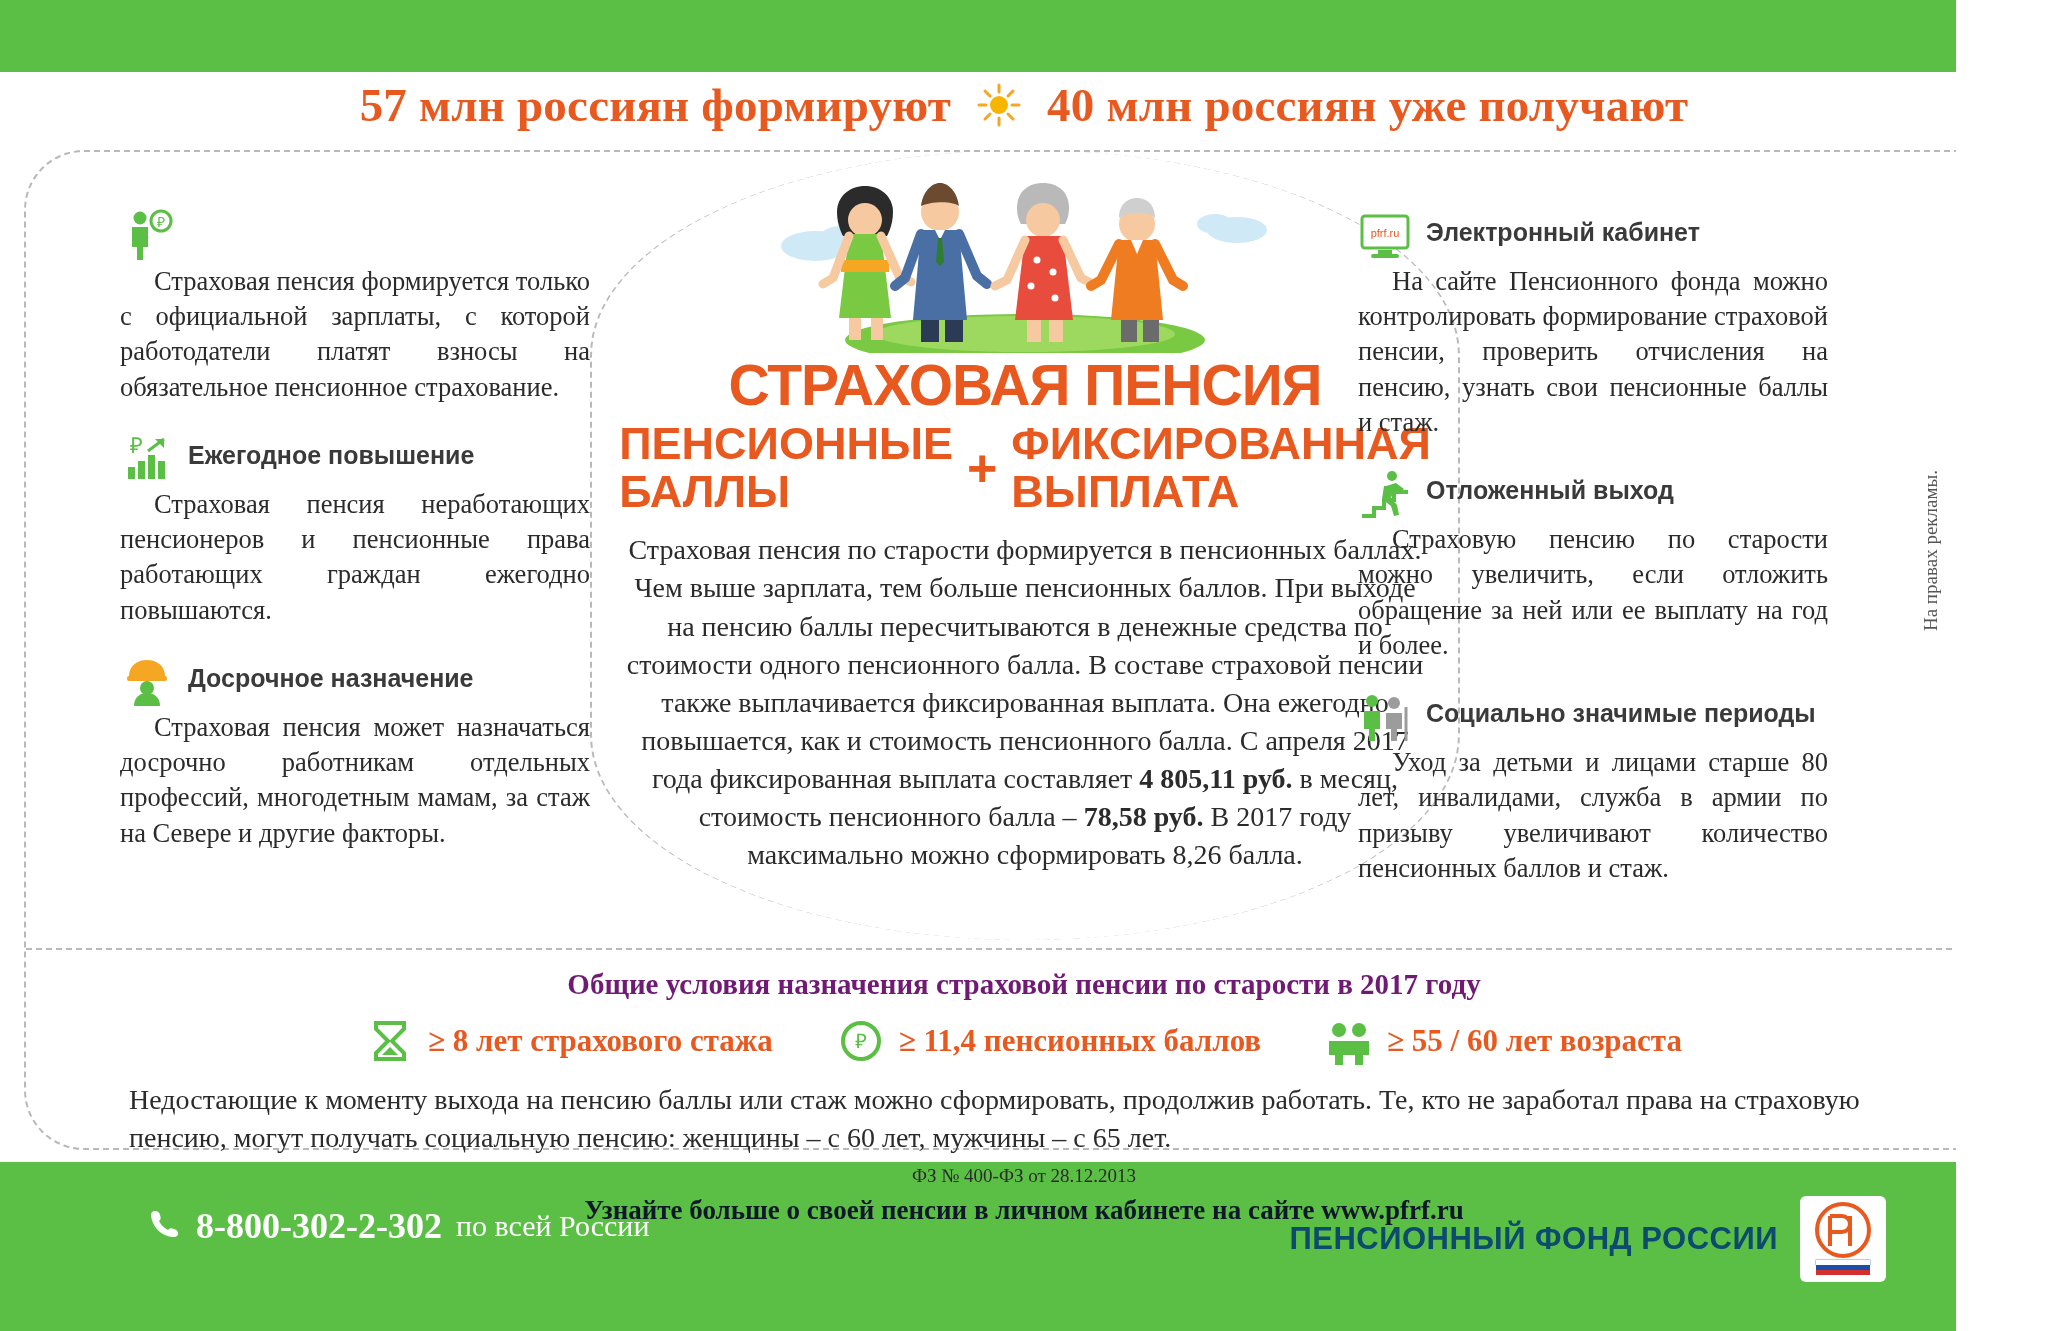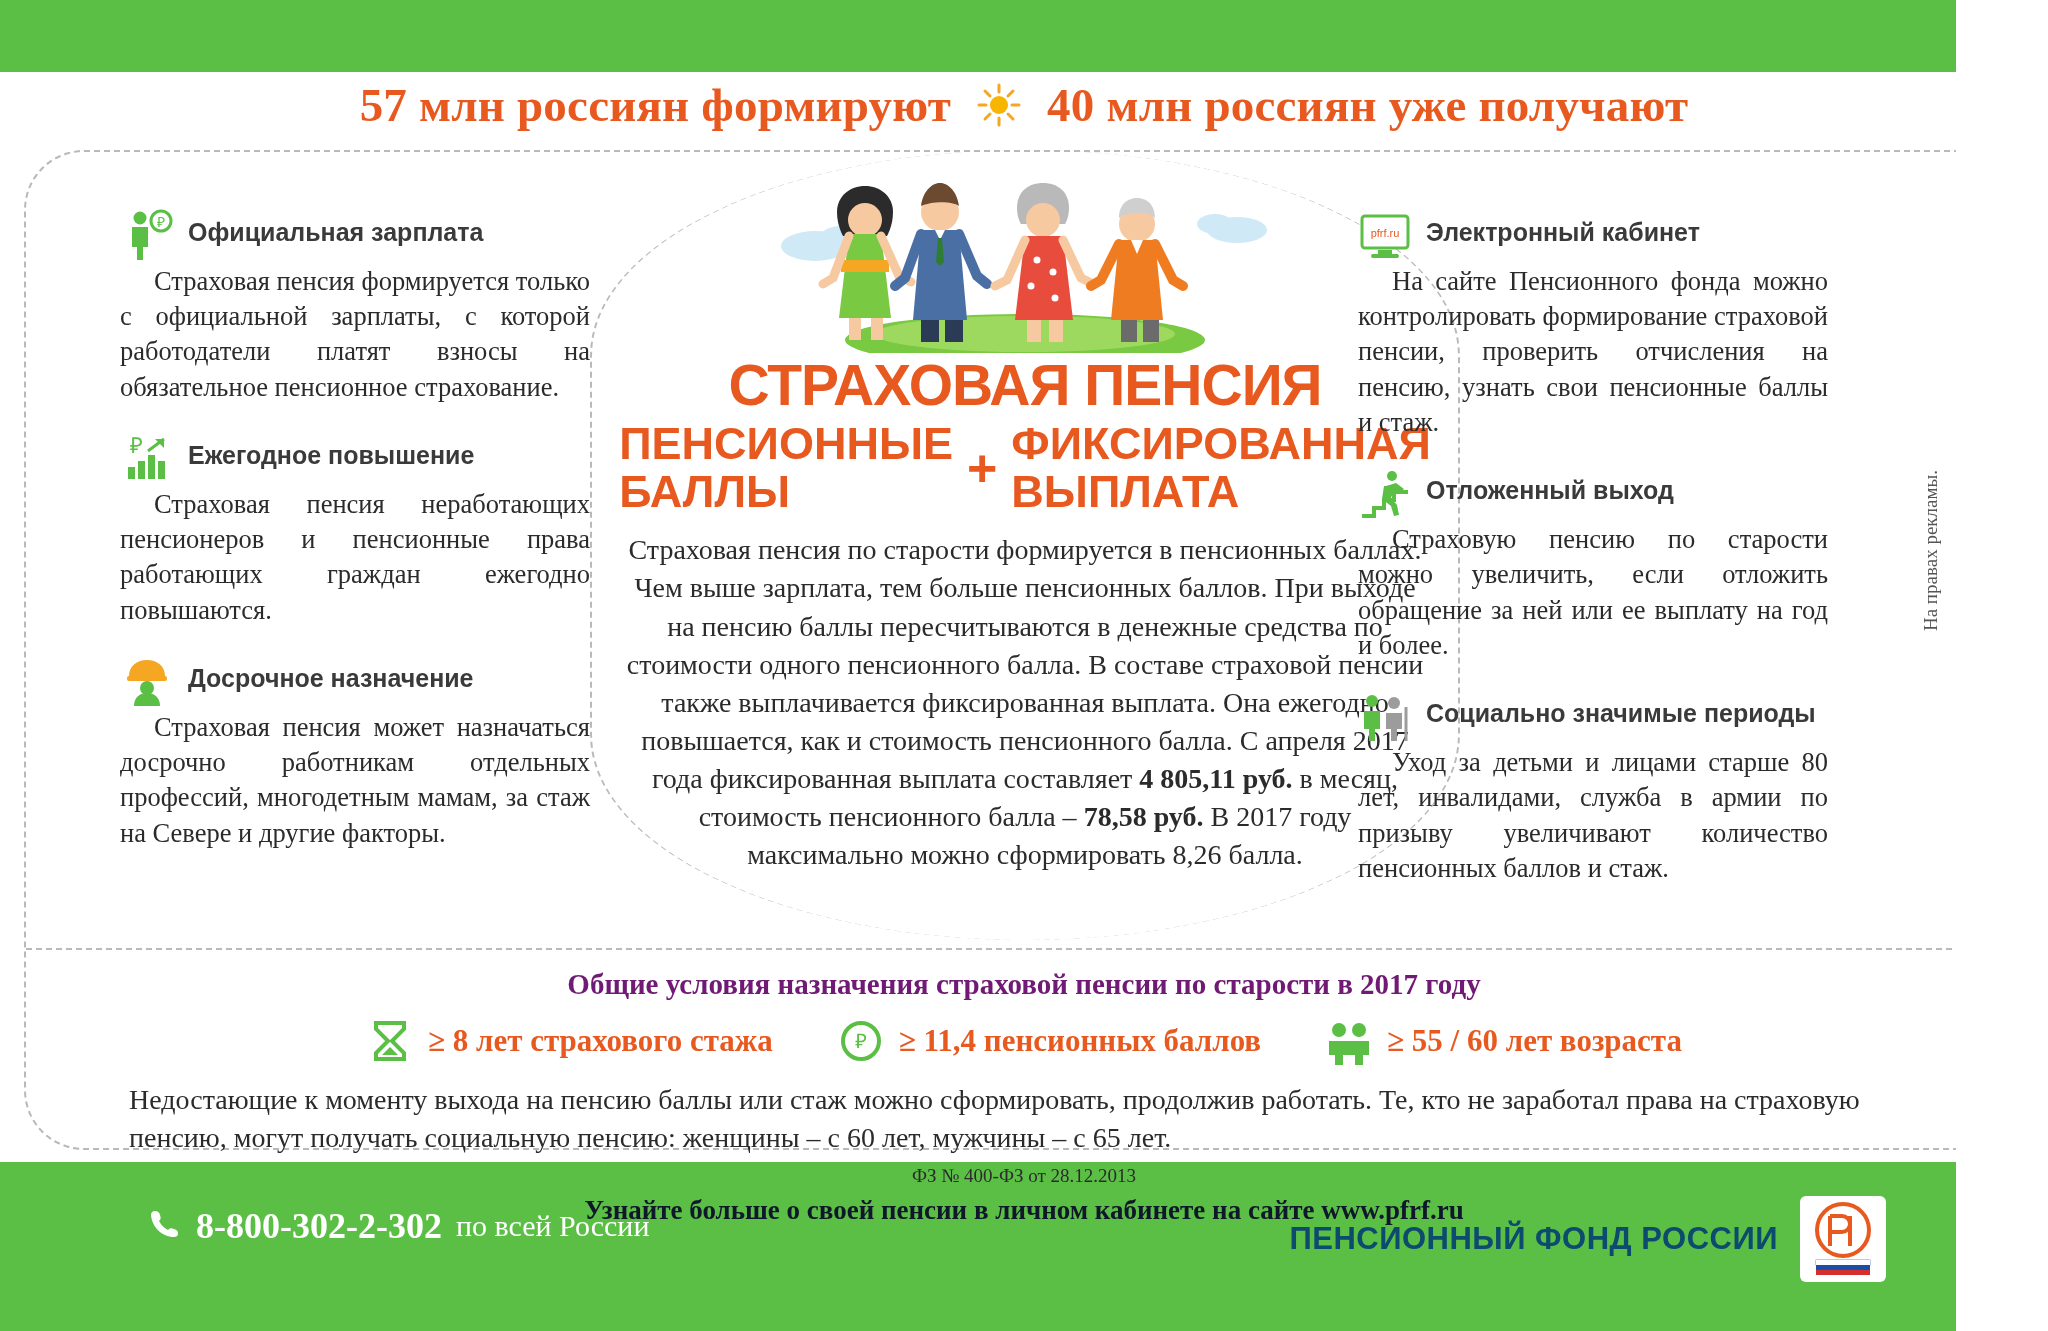--- a/index.html
+++ b/index.html
@@ -357,21 +357,20 @@
     <div class="block">
       <div class="block-head">
         <span class="block-icon">
           <svg viewBox="0 0 54 54" width="54" height="54">
             <circle cx="20" cy="10" r="6.5" fill="#5bbf45"></circle>
             <path d="M12 19h16v20h-5v13h-6V39h-5z" fill="#5bbf45"></path>
             <circle cx="41" cy="13" r="10" fill="none" stroke="#5bbf45" stroke-width="3"></circle>
             <text x="41" y="19" font-size="14" font-family="Liberation Serif, serif" fill="#5bbf45" text-anchor="middle">₽</text>
           </svg>
         </span>
-        <span class="block-title">Официальная зарплата</span>
       </div>
       <div class="block-body">Страховая пенсия формируется только с официальной зарплаты, с которой работодатели платят взносы на обязательное пенсионное страхование.</div>
     </div>
 
     <div class="block">
       <div class="block-head">
         <span class="block-icon">
           <svg viewBox="0 0 54 54" width="54" height="54">
             <text x="10" y="22" font-size="22" font-family="Liberation Serif, serif" fill="#5bbf45">₽</text>
             <path d="M28 20 L44 8" stroke="#5bbf45" stroke-width="3" fill="none"></path>

